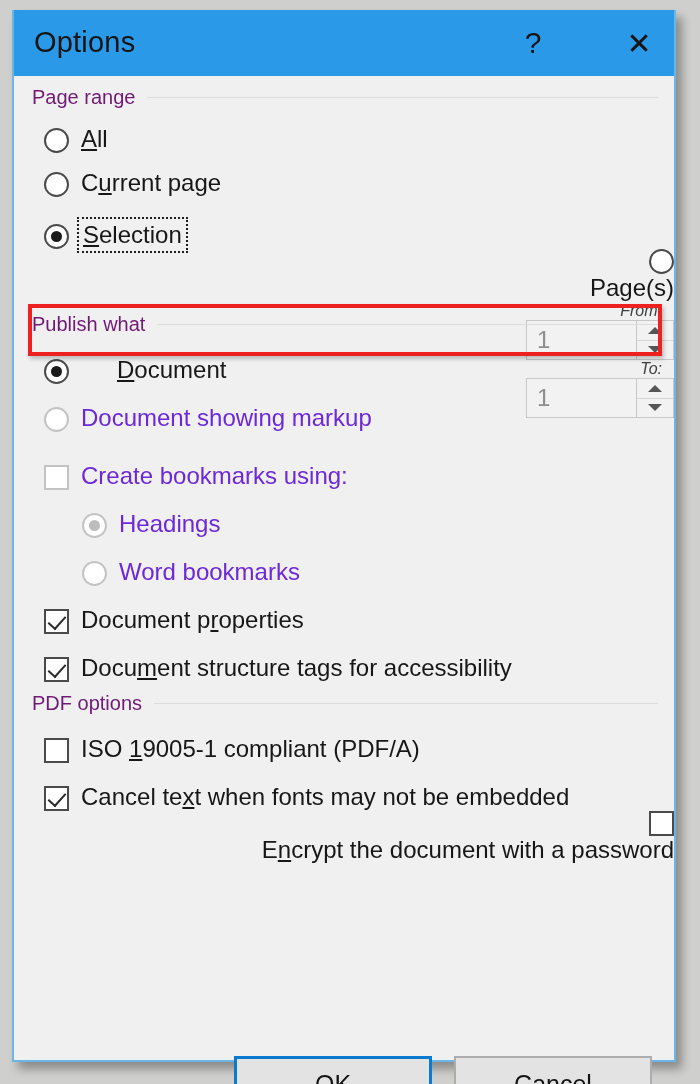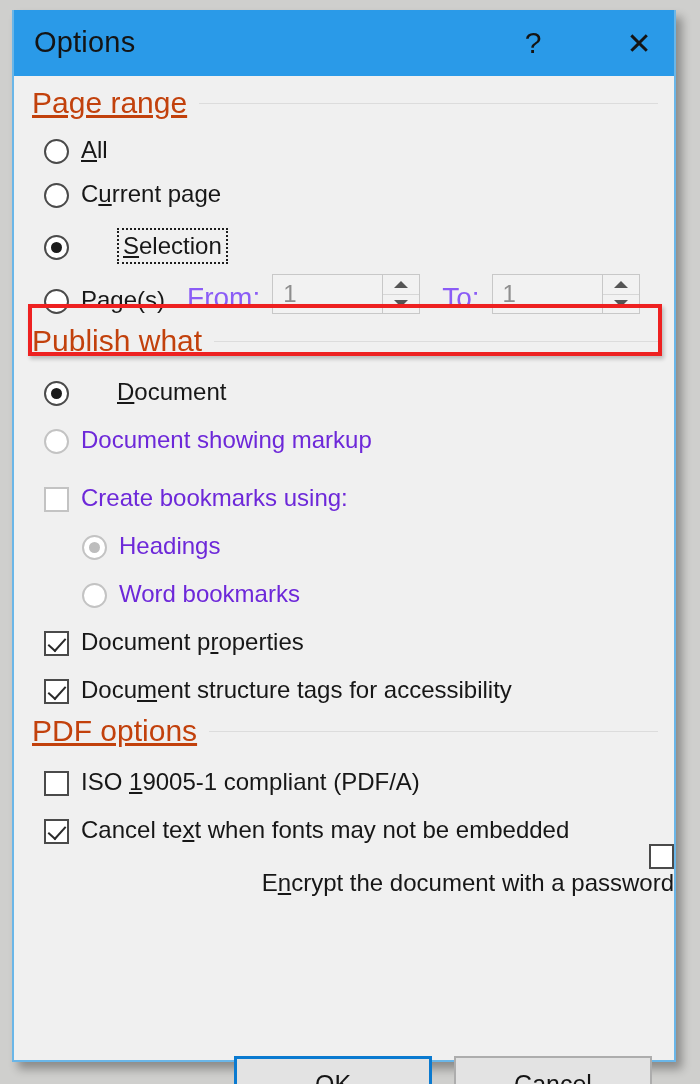--- a/index.html
+++ b/index.html
@@ -42,23 +42,22 @@
   .tb-close { left: 598px; width: 54px; font-size: 30px; font-weight: 300; }
 
   .body { position: relative; padding: 0; }
 
   
   .group-head {
     display: flex; align-items: center;
     margin: 0 16px 0 18px;
   }
   .group-head .lbl {
-    font-size: 30px; color: #c2410c; white-space: nowrap;
+    font-size: 20px; color: #701a75; white-space: nowrap;
     padding-right: 12px;
-    text-decoration: underline;
   }
   .group-head .rule {
     flex: 1 1 auto; height: 1px; background: #dcdcdc;
   }
 
   
   .row {
     display: flex; align-items: flex-end;
     margin-left: 30px;
     height: 44px;
@@ -117,21 +116,21 @@
     border: 4px solid #ee2121;
     box-sizing: border-box;
     box-shadow: 2px 3px 4px rgba(0,0,0,0.22);
     background: transparent;
     z-index: 5;
     pointer-events: none;
   }
 
   
   .fieldlbl {
-    font-size: 28px; color: #8b5cf6; margin: 0 12px 0 22px;
+    font-size: 16px; color: #404040; margin: 0 12px 0 22px; font-style: italic;
   }
   .spin {
     display: flex; align-items: stretch;
     height: 40px; flex: 0 0 auto;
   }
   .spin .inp {
     width: 110px; background: #f2f2f2;
     border: 1px solid #c8c8c8; border-right: none;
     box-sizing: border-box;
     display: flex; align-items: center;
@@ -206,26 +205,26 @@
       <div class="row">
         <div class="radio"></div>
         <div class="lab"><u>A</u><span>ll</span></div>
       </div>
 
       <div class="row">
         <div class="radio"></div>
         <div class="lab"><span>C</span><u>u</u><span>rrent page</span></div>
       </div>
 
-      <div class="row" style="height:52px;gap:40px;">
+      <div class="row" style="height:52px;">
         <div class="radio checked"></div>
         <div class="lab focusrect"><u>S</u><span>election</span></div>
       </div>
 
-      <div class="row" style="height:54px;">
+      <div class="row" style="height:54px;flex-direction:column;">
         <div class="radio"></div>
         <div class="lab"><span>Pa</span><u>g</u><span>e(s)</span></div>
 
         <div class="fieldlbl">From:</div>
         <div class="spin">
           <div class="inp">1</div>
           <div class="btns">
             <div class="b">
                 <div class="arrow-up"></div>
               </div>

